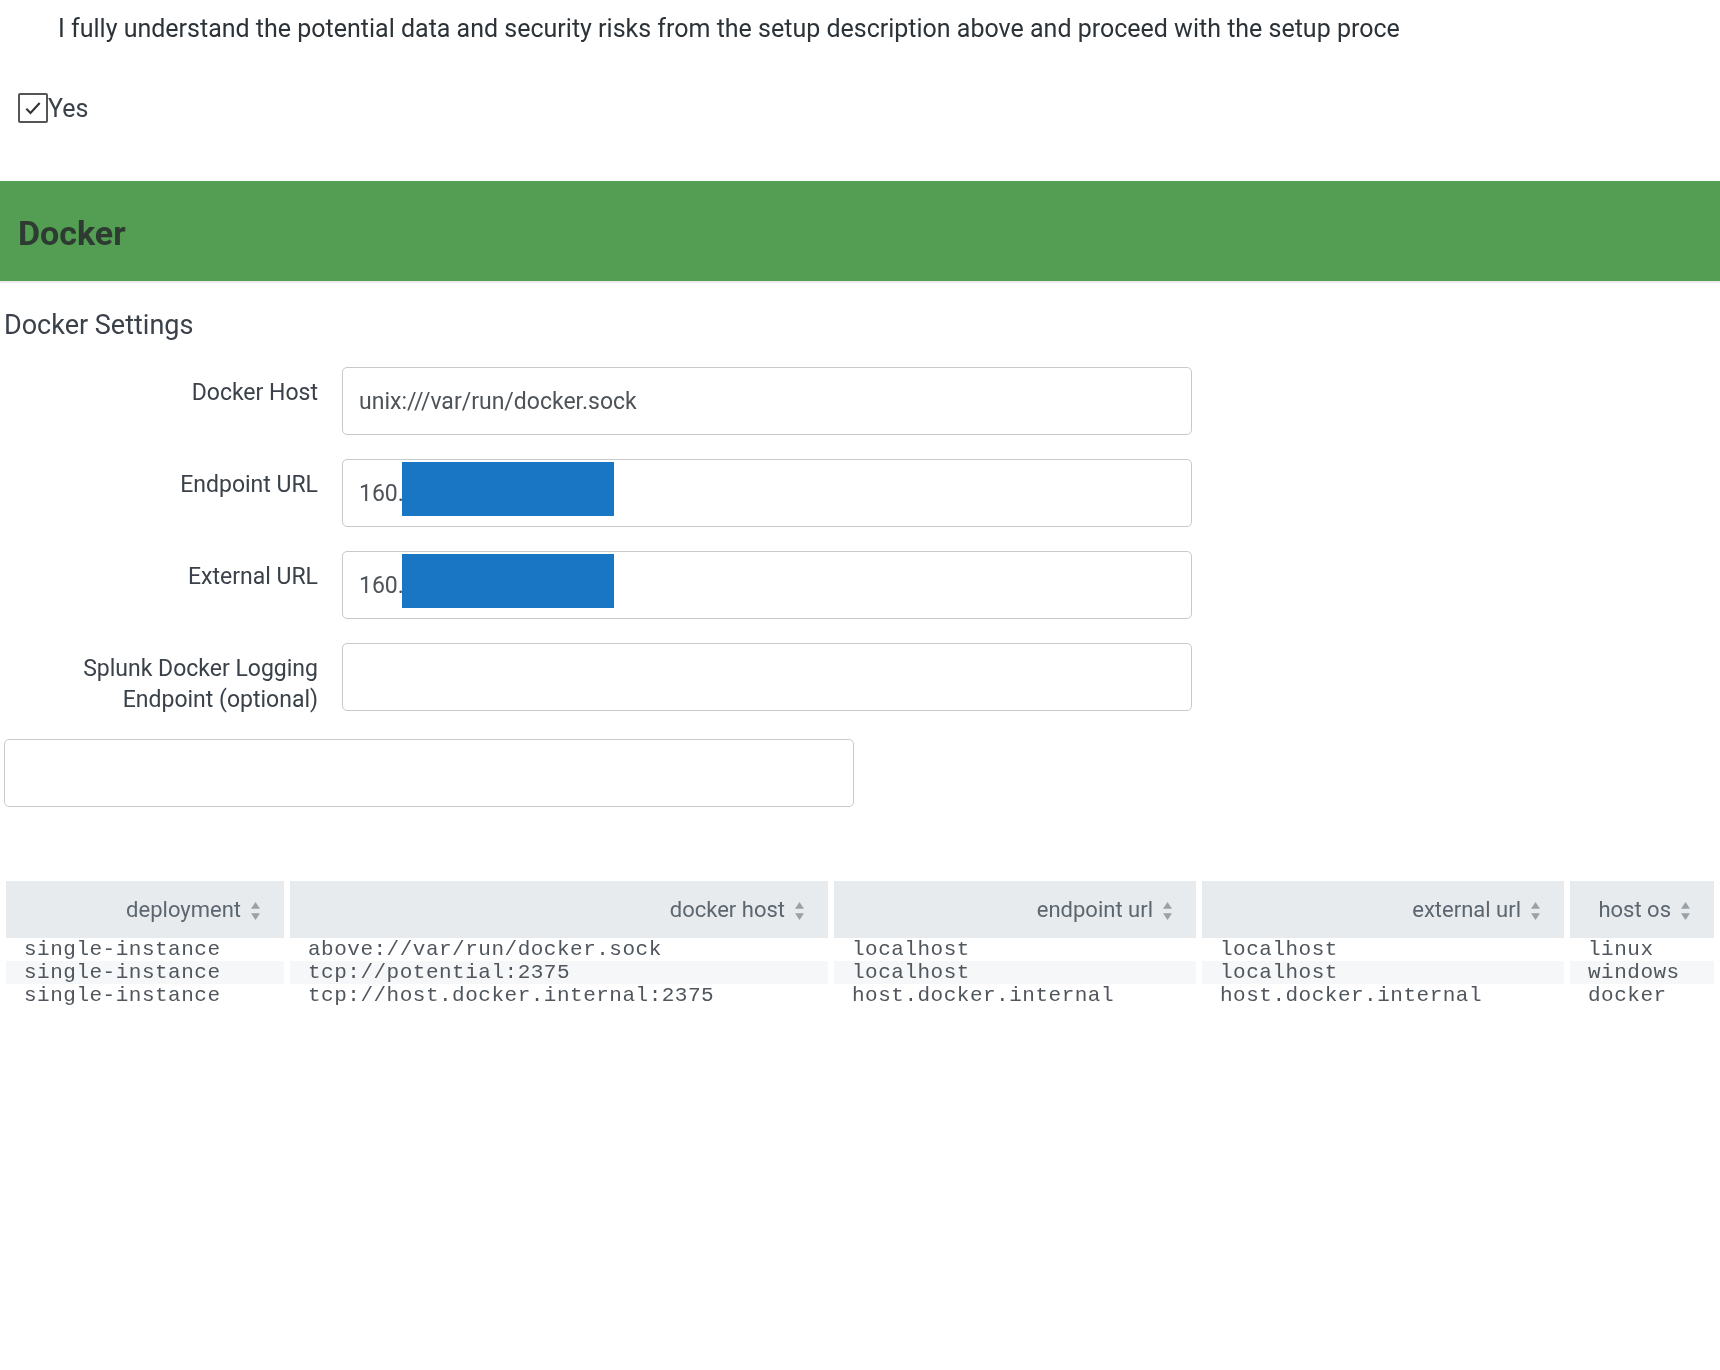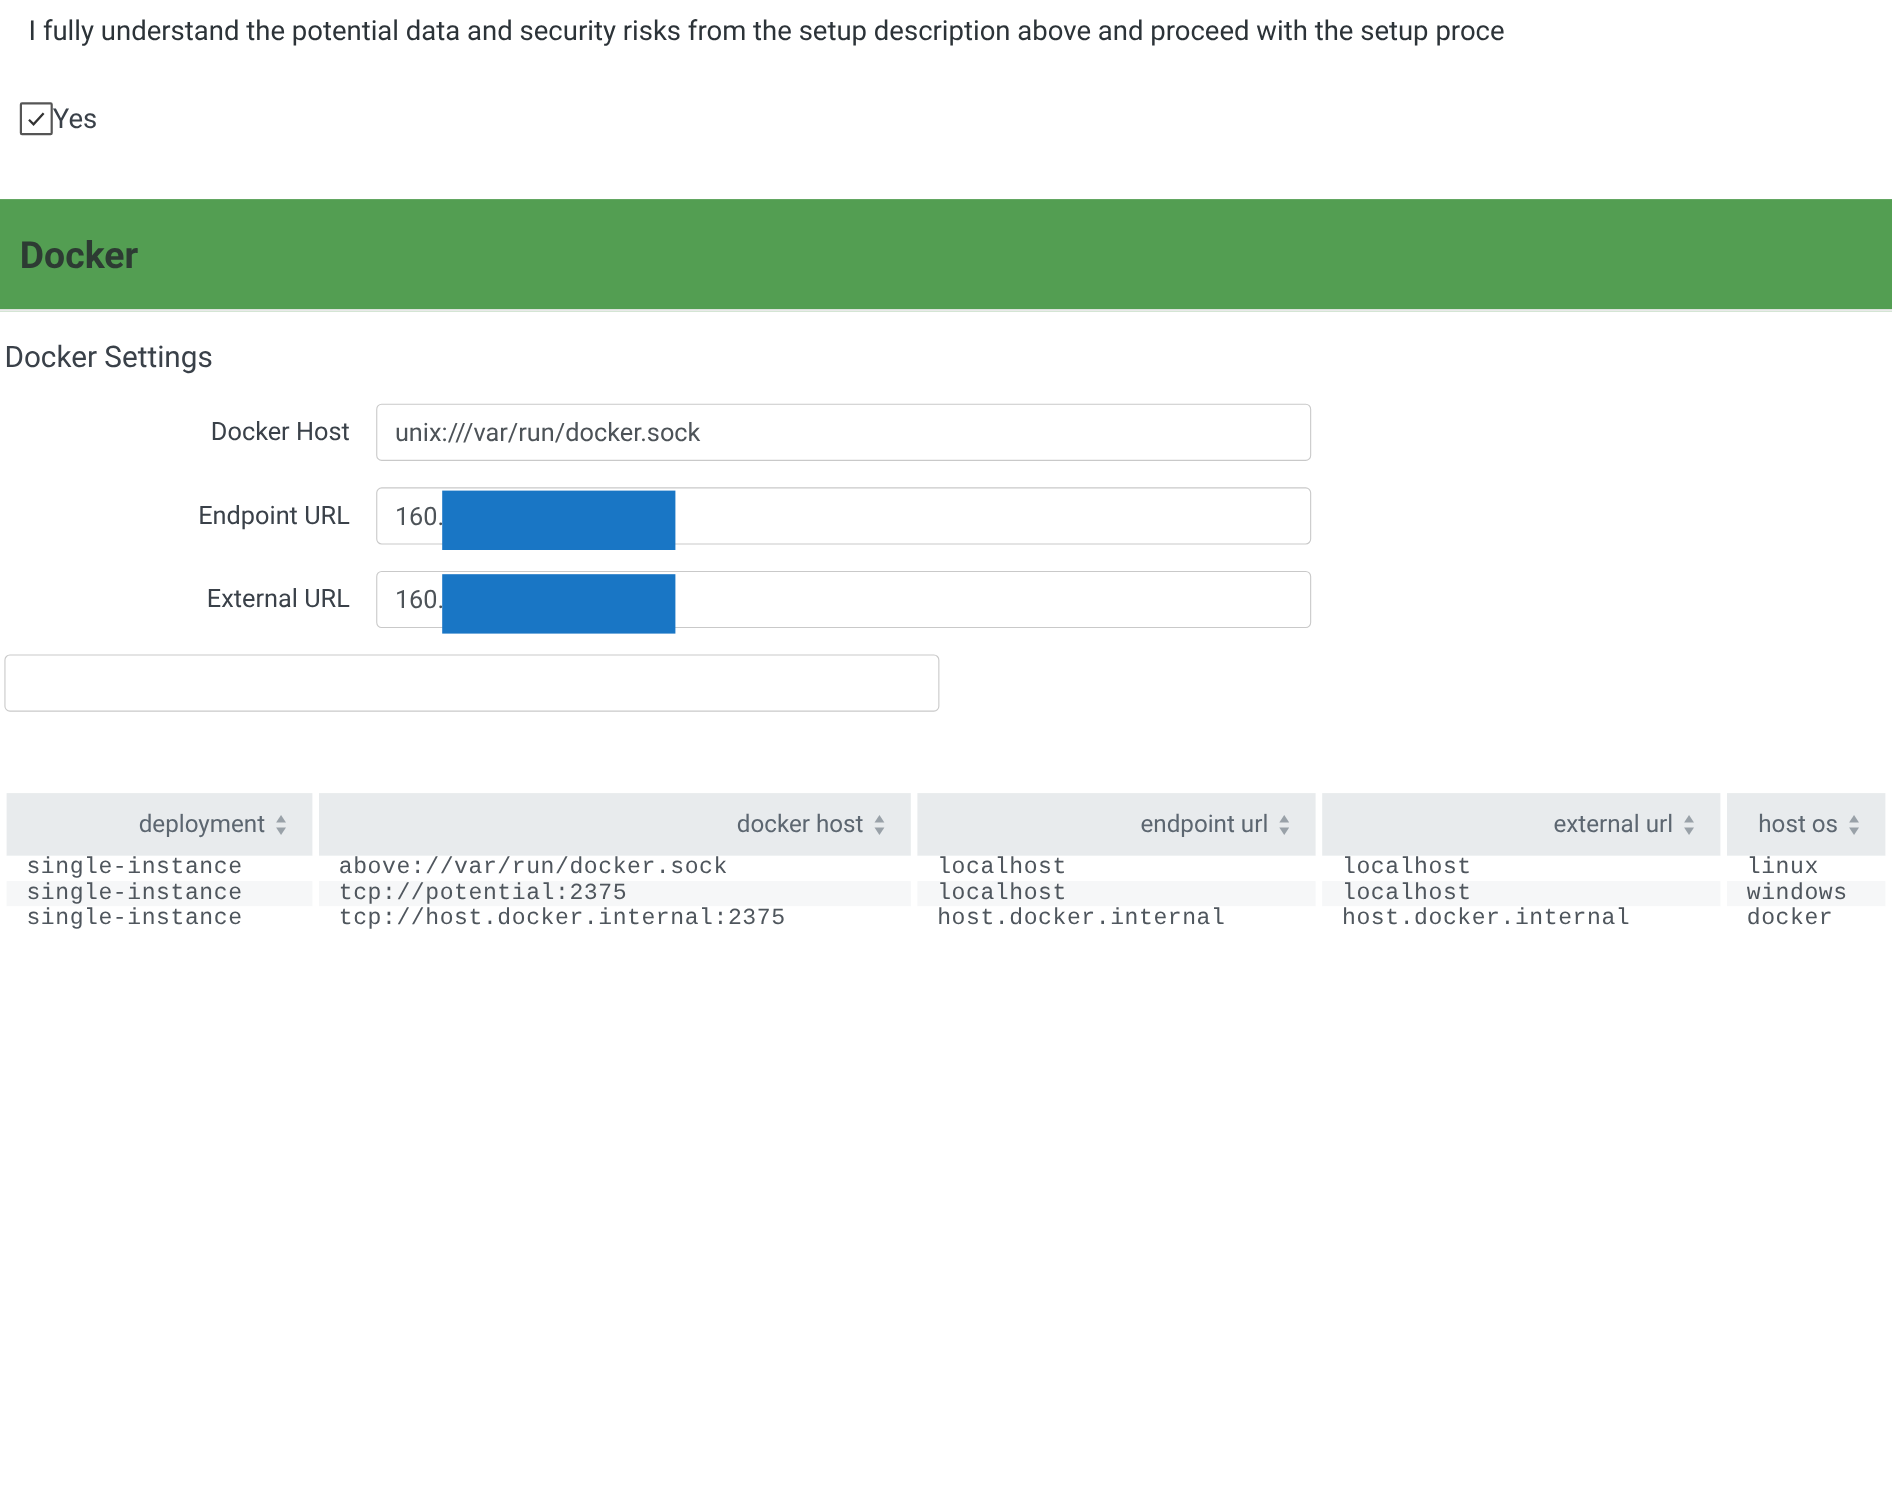--- a/index.html
+++ b/index.html
@@ -9,20 +9,21 @@
       color: #3a4149;
       font-size: 19px;
       width: 1720px;
     }
     .consent-text {
       padding: 14px 18px 0 26px;
       font-size: 25px;
       color: #2c3338;
       white-space: nowrap;
       overflow: hidden;
+      margin-left: 32px;
     }
     .checkbox-row {
       padding: 50px 18px 58px 18px;
       display: flex;
       align-items: center;
       gap: 0;
     }
     .checkbox {
       width: 30px;
       height: 30px;
@@ -55,21 +56,21 @@
       text-align: right;
       padding-right: 24px;
       font-size: 23px;
       color: #3a4149;
       line-height: 1.35;
       padding-top: 10px;
     }
     .form-input-wrap { width: 850px; position: relative; }
     .form-input {
       width: 100%;
-      height: 52px;
+      height: 68px;
       border: 1px solid #c9c9c9;
       border-radius: 5px;
       padding: 0 16px;
       font-size: 23px;
       color: #4d5358;
       background: #fff;
       font-family: inherit;
     }
     .redact-overlay {
       position: absolute;
@@ -153,20 +154,26 @@
   </div>
 
   <div class="form-row">
     <div class="form-label">External URL</div>
     <div class="form-input-wrap">
       <input type="text" class="form-input" value="160." style="">
       <div class="redact-overlay"></div>
     </div>
   </div>
 
+  <div class="form-row">
+    <div class="form-label">Splunk Docker Logging Endpoint (optional)</div>
+    <div class="form-input-wrap">
+      <input type="text" class="form-input" value="" style="">
+    </div>
+  </div>
 
   <div class="form-row">
     <div class="form-input-wrap">
       <input type="text" class="form-input" value="" style="">
     </div>
   </div>
 </div>
 
 <div class="table-wrap">
   <table>

